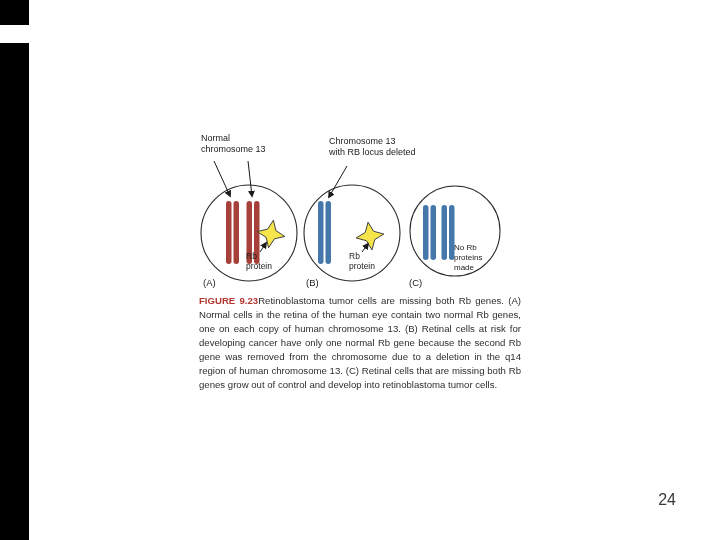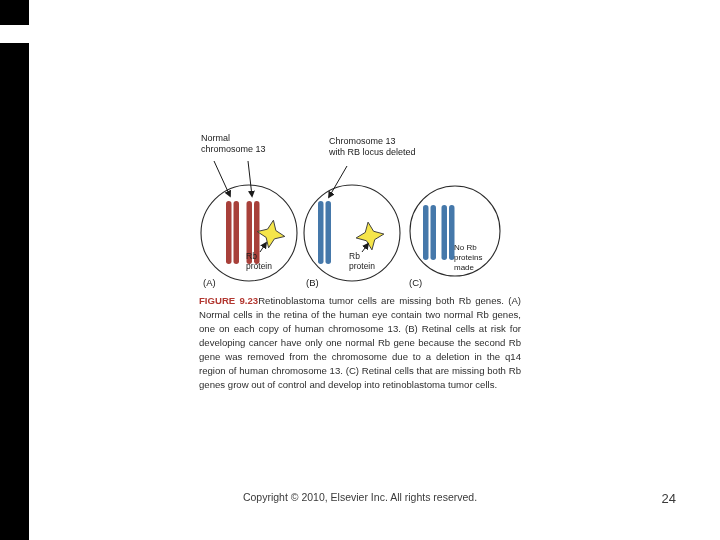--- a/index.html
+++ b/index.html
@@ -34,21 +34,21 @@
   .caption {
     position:absolute; left:199px; top:294px; width:322px;
     font-size:9.6px; line-height:14px; text-align:justify; color:#2e2e2e;
   }
   .caption-title { font-weight:bold; color:#b23730; margin-right:0; }
 
   .footer-copyright {
     position:absolute; left:0; top:491px; width:100%; text-align:center;
     font-size:10.5px; color:#3a3a3a;
   }
-  .page-number { position:absolute; top:491px; right:44px; font-size:13px; color:#3a3a3a; }
+  .page-number { position:absolute; top:491px; right:44px; font-size:16px; color:#3a3a3a; }
 </style>
 </head>
 <body>
 
 <div class="slide">
 
   <div class="edge-bar edge-bar-top"></div>
   <div class="edge-bar edge-bar-bottom"></div>
 
   <svg class="figure-art" viewBox="0 0 720 540" xmlns="http://www.w3.org/2000/svg">
@@ -104,16 +104,15 @@
 proteins
 made</div>
   <div class="lbl panel panel-a">(A)</div>
   <div class="lbl panel panel-b">(B)</div>
   <div class="lbl panel panel-c">(C)</div>
 
   <div class="caption">
     <span class="caption-title">FIGURE 9.23</span><span class="caption-body">Retinoblastoma tumor cells are missing both Rb genes. (A) Normal cells in the retina of the human eye contain two normal Rb genes, one on each copy of human chromosome 13. (B) Retinal cells at risk for developing cancer have only one normal Rb gene because the second Rb gene was removed from the chromosome due to a deletion in the q14 region of human chromosome 13. (C) Retinal cells that are missing both Rb genes grow out of control and develop into retinoblastoma tumor cells.</span>
   </div>
 
-  <div class="footer-copyright">Copyright © 2010, Elsevier Inc. All rights reserved.</div>
   <div class="page-number">24</div>
 
 </div>
 
 </body></html>

